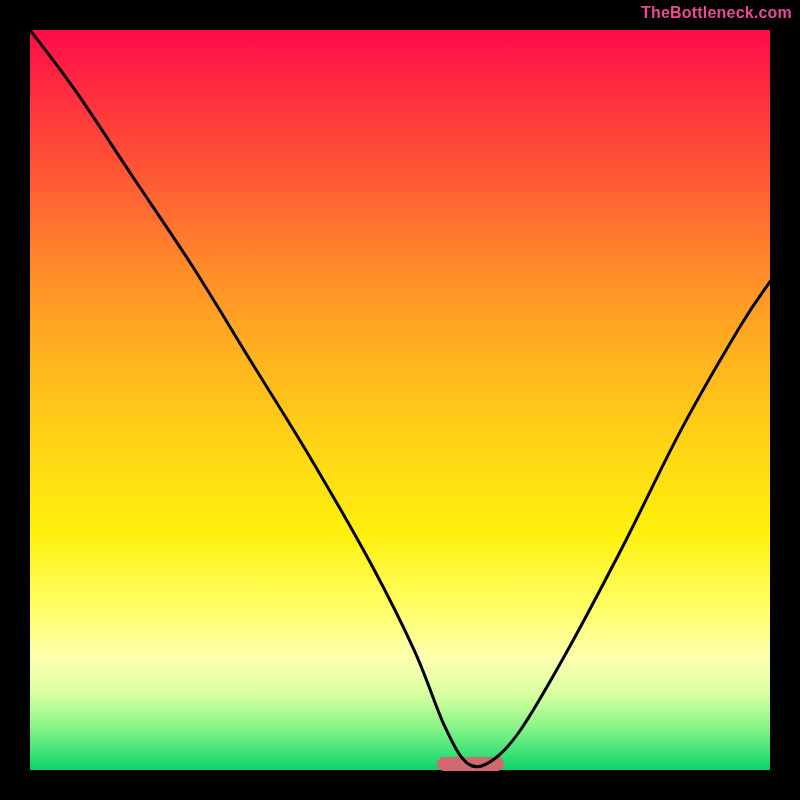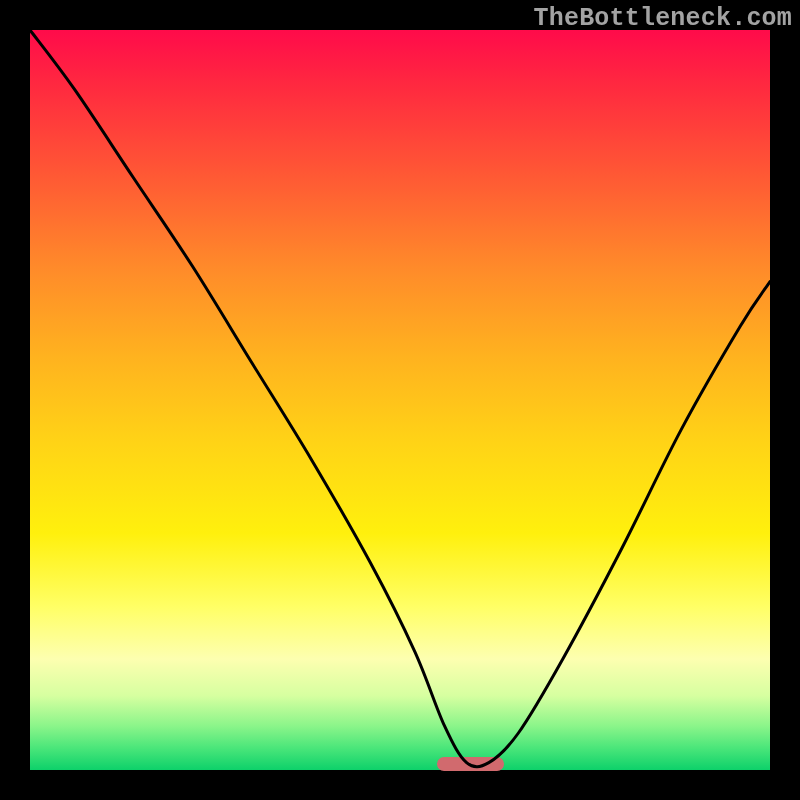--- a/index.html
+++ b/index.html
@@ -42,24 +42,24 @@
     position: absolute;
     left: 0; top: 0;
     width: 740px;
     height: 740px;
     overflow: visible;
   }
   .watermark {
     position: absolute;
     top: 4px;
     right: 8px;
-    font-family: Liberation Mono, monospace;
-    font-size: 25px;
+    font-family: Liberation Sans, sans-serif;
+    font-size: 16px;
     font-weight: 600;
-    color: #a3a3a3;
+    color: #ec4899;
     letter-spacing: 0.2px;
   }
 </style>
 </head>
 <body>
 
 <div class="frame">
   <div class="plot-area">
     <div class="marker" id="marker" style="left: 407px; width: 66.6px;"></div>
     <svg class="curve" viewBox="0 0 740 740" preserveAspectRatio="none">

